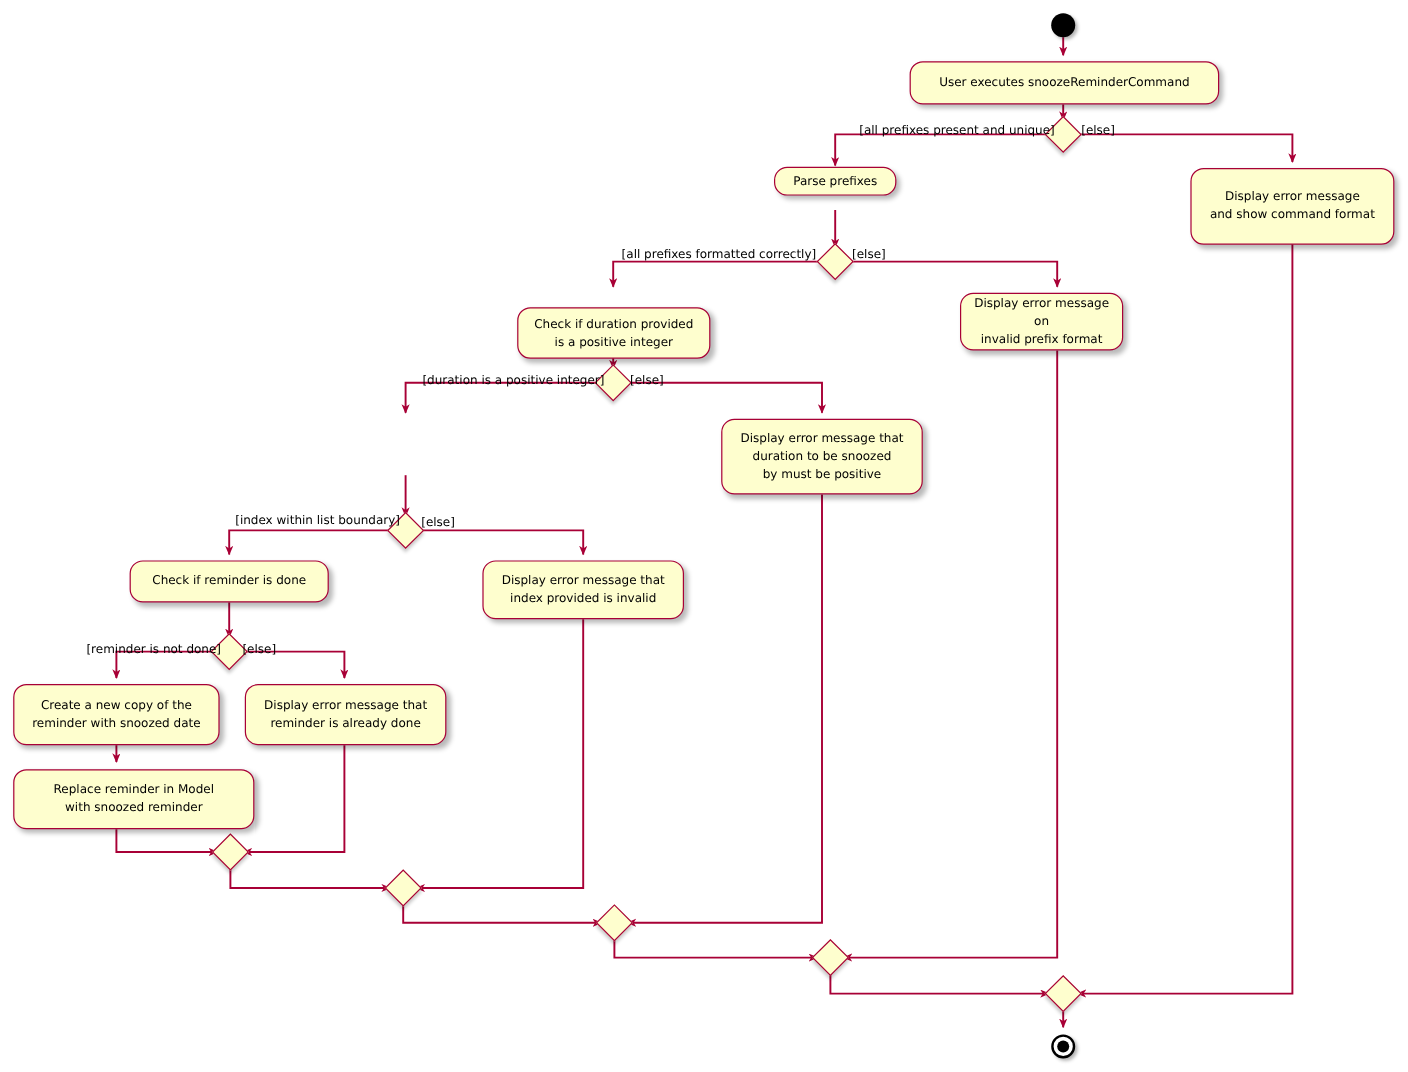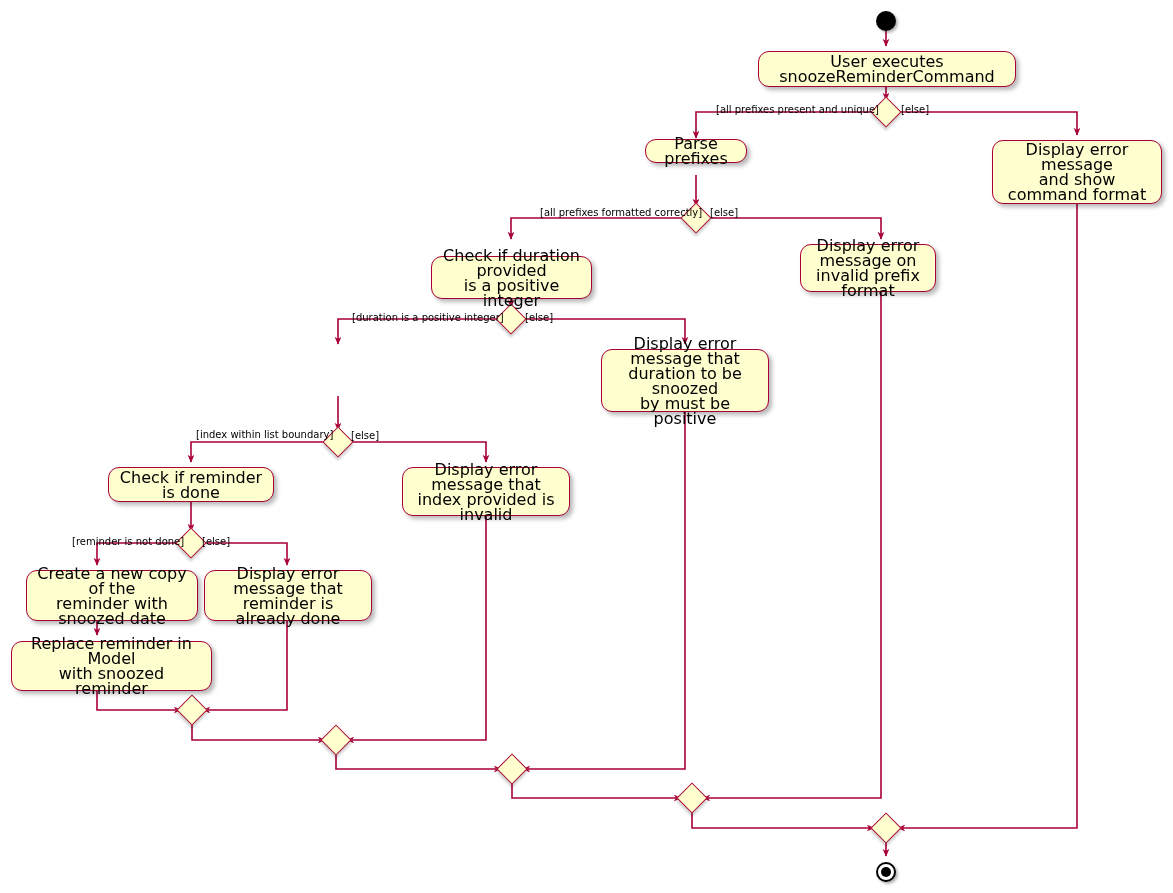--- a/index.html
+++ b/index.html
@@ -24,21 +24,21 @@
     height: 893px;
     pointer-events: none;
   }
   .activity {
     position: absolute;
     box-sizing: border-box;
     background: #FEFECE;
     border: 1.5px solid #A80036;
     border-radius: 11px;
     color: #000000;
-    font-size: 16px;
+    font-size: 10px;
     line-height: 15px;
     text-align: center;
     display: flex;
     align-items: center;
     justify-content: center;
     padding: 2px 10px;
     box-shadow: 3px 3px 4px rgba(0,0,0,0.28);
     white-space: pre-line;
     z-index: 3;
   }
@@ -195,33 +195,33 @@
 
   <div class="activity" style="left:601px; top:349px; width:168px; height:63px;">Display error message that
 duration to be snoozed
 by must be positive</div>
 
   <div class="activity" style="left:108px; top:467px; width:166px; height:35px;">Check if reminder is done</div>
 
   <div class="activity" style="left:402px; top:467px; width:168px; height:49px;">Display error message that
 index provided is invalid</div>
 
-  <div class="activity" style="left:26px; top:570px; width:172px; height:51px;">Create a new copy of the
+  <div class="activity" style="left:11px; top:570px; width:172px; height:51px;">Create a new copy of the
 reminder with snoozed date</div>
 
   <div class="activity" style="left:204px; top:570px; width:168px; height:51px;">Display error message that
 reminder is already done</div>
 
   <div class="activity" style="left:11px; top:641px; width:201px; height:50px;">Replace reminder in Model
 with snoozed reminder</div>
 
   <div class="edge-label" style="left:716px; top:104px;">[all prefixes present and unique]</div>
   <div class="edge-label" style="left:901px; top:104px;">[else]</div>
 
-  <div class="edge-label" style="left:540px; top:207px;text-align:right;">[all prefixes formatted correctly]</div>
+  <div class="edge-label" style="left:518px; top:207px;text-align:right;">[all prefixes formatted correctly]</div>
   <div class="edge-label" style="left:710px; top:207px;">[else]</div>
 
   <div class="edge-label" style="left:352px; top:312px;">[duration is a positive integer]</div>
   <div class="edge-label" style="left:525px; top:312px;">[else]</div>
 
   <div class="edge-label" style="left:196px; top:429px;">[index within list boundary]</div>
   <div class="edge-label" style="left:351px; top:430px;">[else]</div>
 
   <div class="edge-label" style="left:72px; top:536px;">[reminder is not done]</div>
   <div class="edge-label" style="left:202px; top:536px;">[else]</div>

